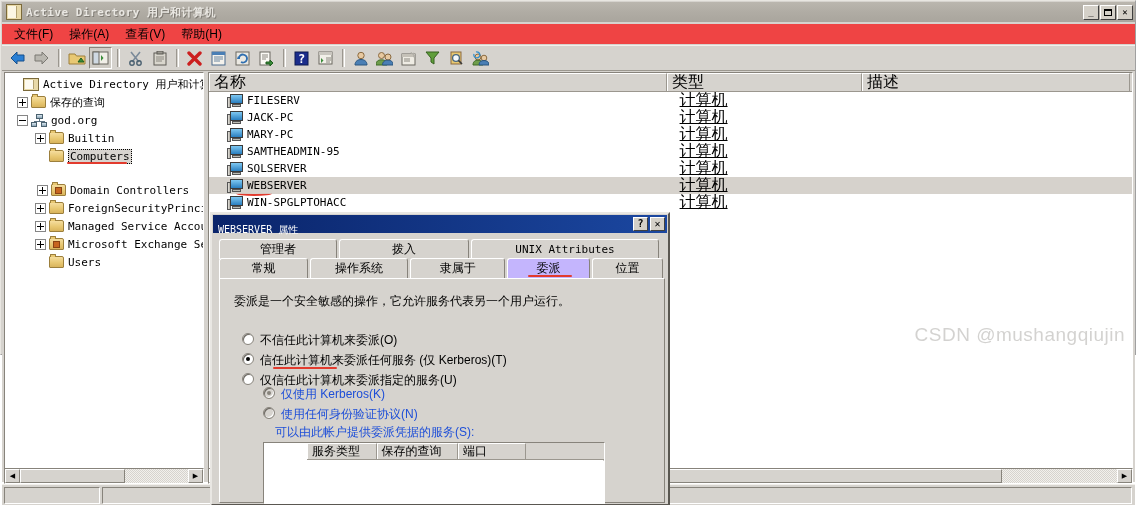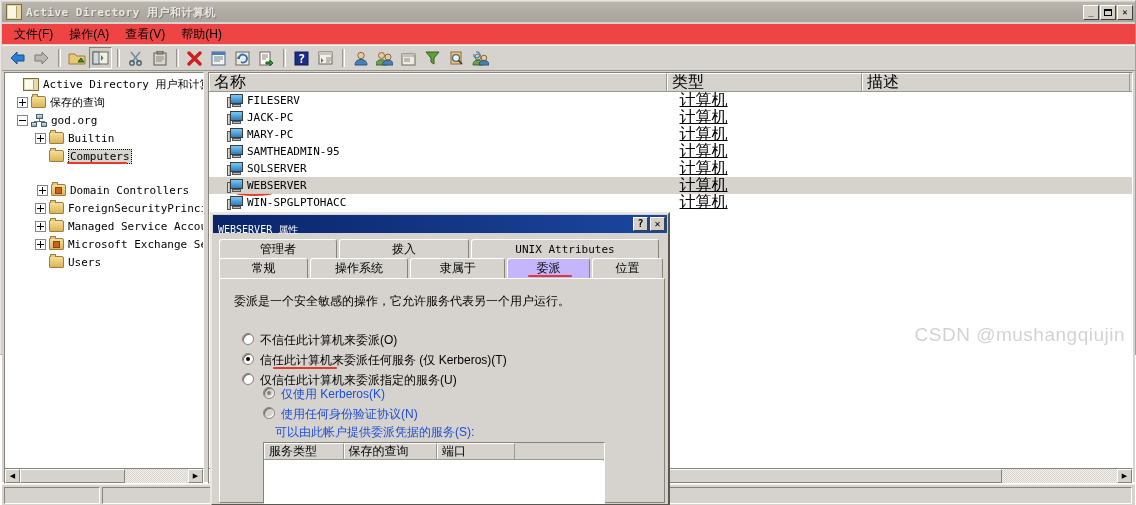--- a/index.html
+++ b/index.html
@@ -962,21 +962,21 @@
           <span class="dlg-text dim">仅使用 Kerberos(K)</span>
         </div>
         <div class="radio-row">
           <span class="radio disabled"></span>
           <span class="dlg-text dim">使用任何身份验证协议(N)</span>
         </div>
       </div>
 
       <div class="dlg-text dim" style="position:absolute;left:43px;top:145px;margin-left:12px;">可以由此帐户提供委派凭据的服务(S):</div>
 
-      <div class="svc-table" style="left:43px;top:163px;width:342px;height:62px;">
+      <div class="svc-table" style="left:43px;top:163px;width:342px;height:62px;padding-left:43px;">
         <div class="svc-head">
           <div class="svc-col" style="width:80px;">
             <span>服务类型</span>
           </div>
           <div class="svc-col" style="width:94px;">
             <span>保存的查询</span>
           </div>
           <div class="svc-col" style="width:78px;">
             <span>端口</span>
           </div>

